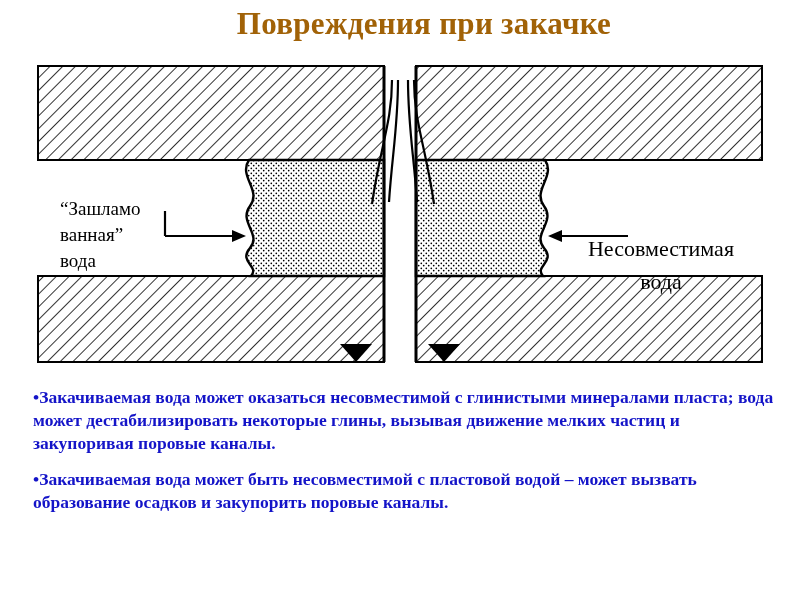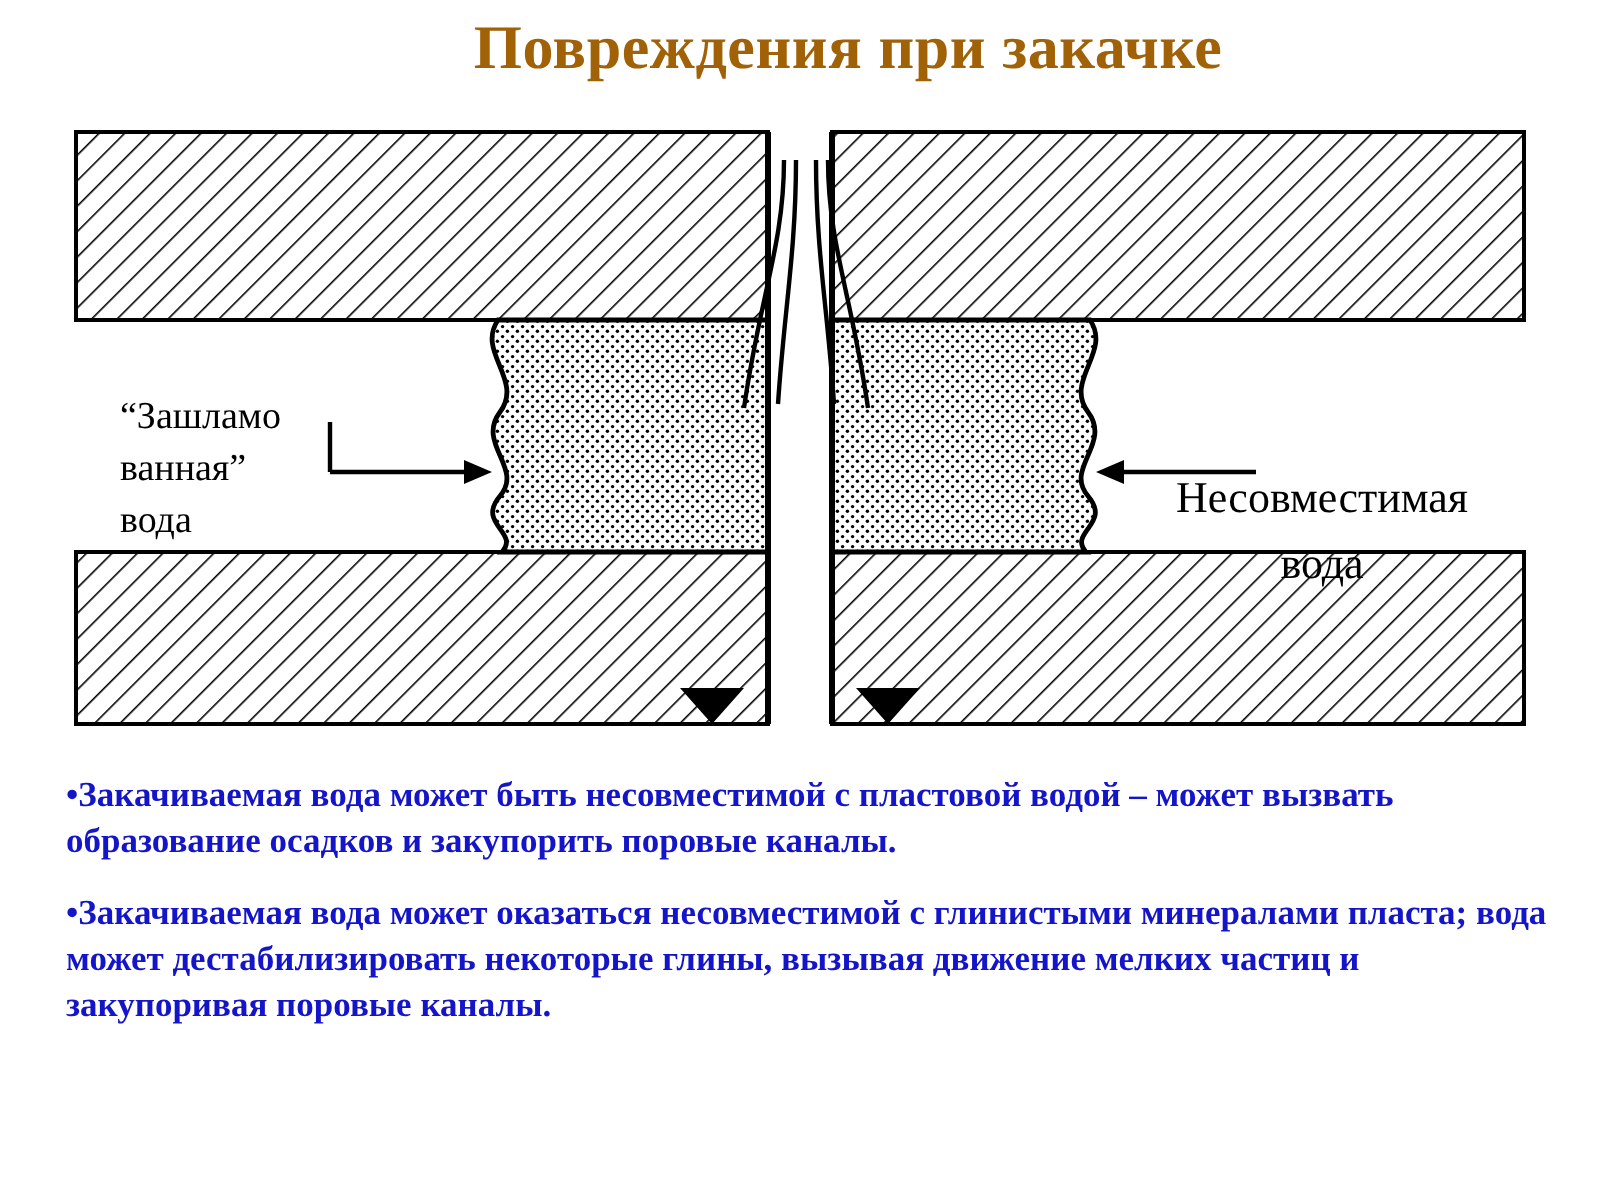--- a/index.html
+++ b/index.html
@@ -164,20 +164,20 @@
   </svg>
 
   <div class="label-text" id="label-left">“Зашламо
 ванная”
 вода</div>
   <div class="label-text" id="label-right">Несовместимая
 вода</div>
 
   <div id="bullets">
     <div class="bullet">
-      <span class="dot">•</span><span>Закачиваемая вода может быть несовместимой с пластовой водой – может вызвать образование осадков и закупорить поровые каналы.</span>
+      <span class="dot">•</span><span>Закачиваемая вода может оказаться несовместимой с глинистыми минералами пласта; вода может дестабилизировать некоторые глины, вызывая движение мелких частиц и закупоривая поровые каналы.</span>
     </div>
     <div class="bullet">
-      <span class="dot">•</span><span>Закачиваемая вода может оказаться несовместимой с глинистыми минералами пласта; вода может дестабилизировать некоторые глины, вызывая движение мелких частиц и закупоривая поровые каналы.</span>
+      <span class="dot">•</span><span>Закачиваемая вода может быть несовместимой с пластовой водой – может вызвать образование осадков и закупорить поровые каналы.</span>
     </div>
   </div>
 
 </div>
 
 </body></html>

